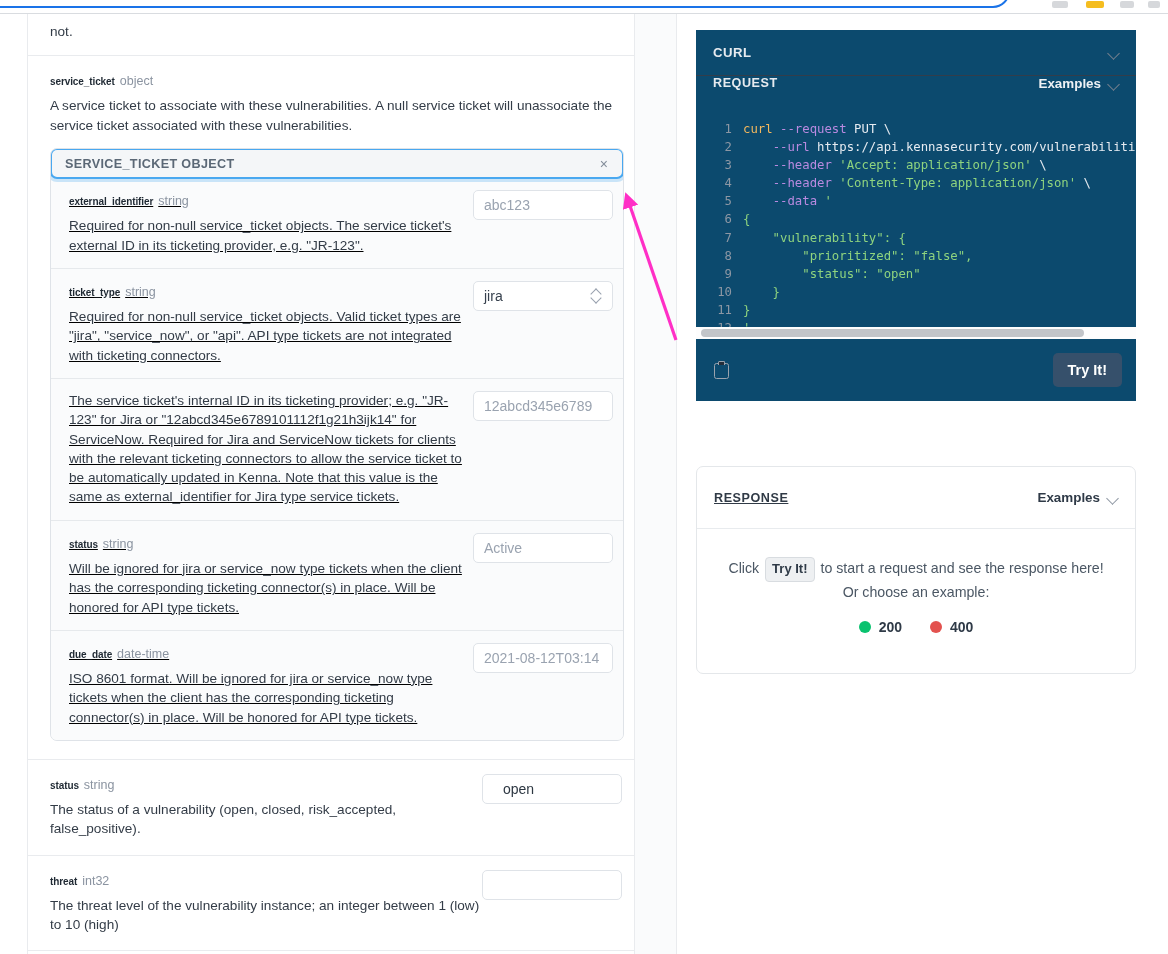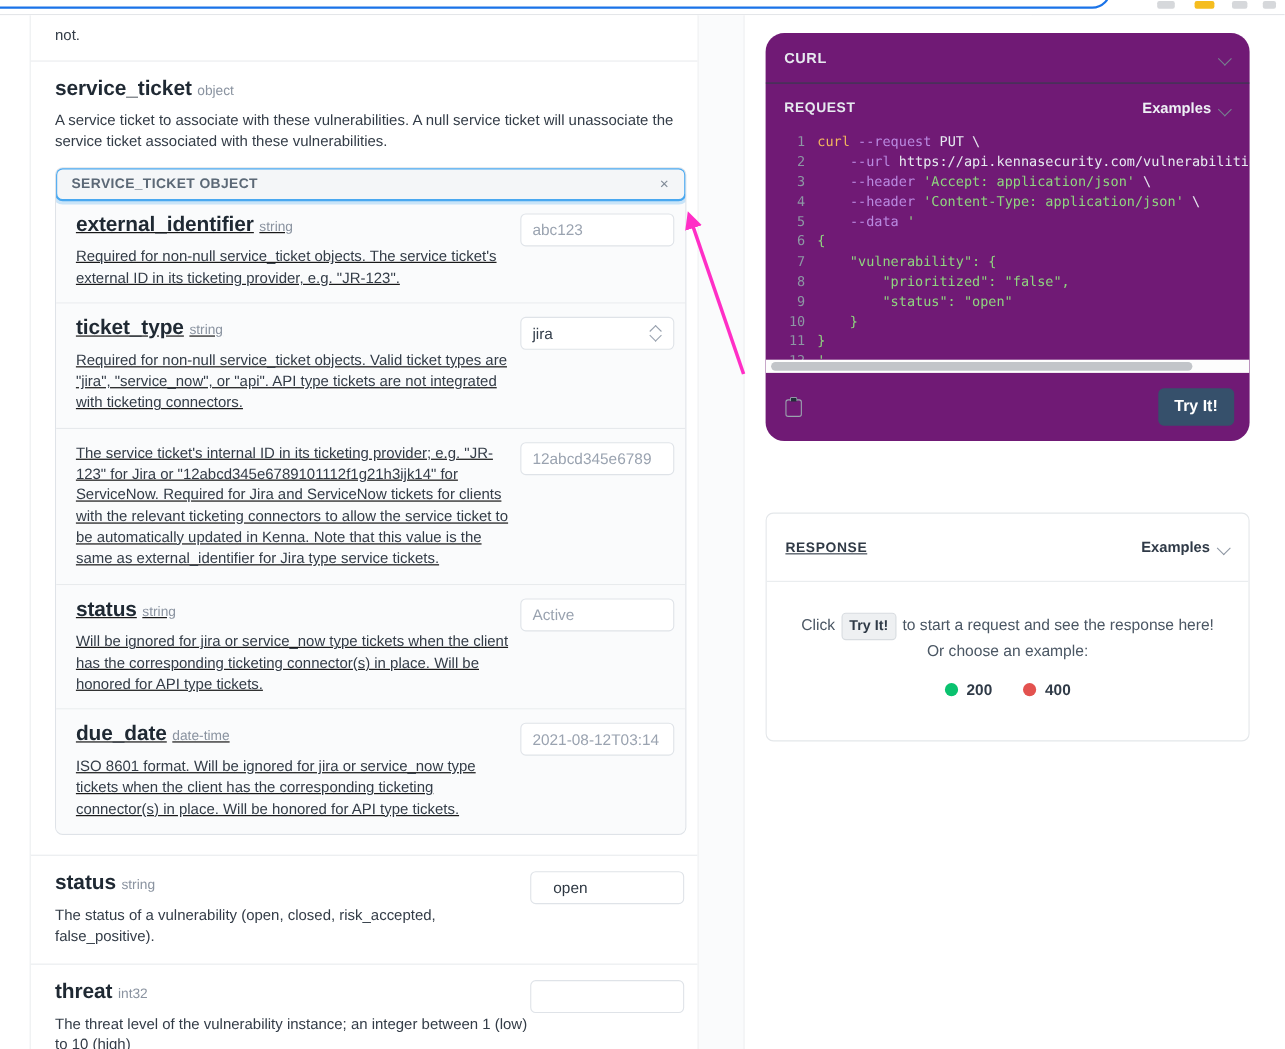--- a/index.html
+++ b/index.html
@@ -59,21 +59,21 @@
   .param-row {
     position: relative;
     padding: 14px 18px 16px 22px;
     border-bottom: 1px solid #e9ebee;
     display: flex; align-items: flex-start;
   }
   .param-row:first-child { border-top: none; }
   .param-text { width: 430px; }
   .param-name-line { margin: 0 0 7px 0; line-height: 1.2; }
   .pname {
-    font-size: 19px; font-weight: bold; color: #1f2933;
+    font-size: 10px; font-weight: bold; color: #1f2933;
     letter-spacing: -0.1px;
   }
   .ptype {
     font-size: 12.5px; color: #8a93a0; font-weight: normal; margin-left: 5px;
   }
   .pdesc {
     font-size: 13.6px; color: #333c47; line-height: 1.42; margin: 0;
   }
   .param-control { position: absolute; right: 12px; top: 14px; }
 
@@ -140,43 +140,43 @@
   .nested-row:last-child { border-bottom: none; }
   .nested-row .param-text { width: 400px; text-decoration: underline; }
   .nested-row .param-control { right: 10px; top: 12px; }
 
   
   #right-col { position: absolute; left: 677px; top: 0; width: 491px; height: 940px; background: #fff; }
 
   #curl-card {
     position: absolute; left: 19px; top: 16px;
     width: 440px;
-    background: #701a75;
-    border-radius: 17px;
+    background: #0c4a6e;
+    border-radius: 0;
     overflow: hidden;
   }
   #curl-header {
     height: 46px; display: flex; align-items: center; justify-content: space-between;
     padding: 0 16px 0 17px;
     border-bottom: 1px solid #333d4a;
   }
   #curl-header .ct {
     color: #e6eaef; font-size: 13.2px; font-weight: bold; letter-spacing: 0.5px;
   }
   .chev-down {
     width: 11px; height: 7px; position: relative; cursor: pointer;
   }
   .chev-down::after {
     content: ""; position: absolute; left: 0; top: 0;
     width: 8px; height: 8px;
     border-right: 1.7px solid #76808e; border-bottom: 1.7px solid #76808e;
     transform: rotate(45deg);
   }
   #request-bar {
-    height: 44px; display: flex; align-items: center; justify-content: space-between;
+    height: 44px; display: flex; align-items: flex-start; justify-content: space-between;
     padding: 0 16px 0 17px;
   }
   #request-bar .rb-label {
     color: #e6eaef; font-size: 12.6px; font-weight: bold; letter-spacing: 0.55px;
   }
   .examples-toggle { display: flex; align-items: center; gap: 8px; cursor: pointer; }
   .examples-toggle .ex-label {
     color: #eef1f5; font-size: 13.4px; font-weight: bold;
   }
   #code-area {

